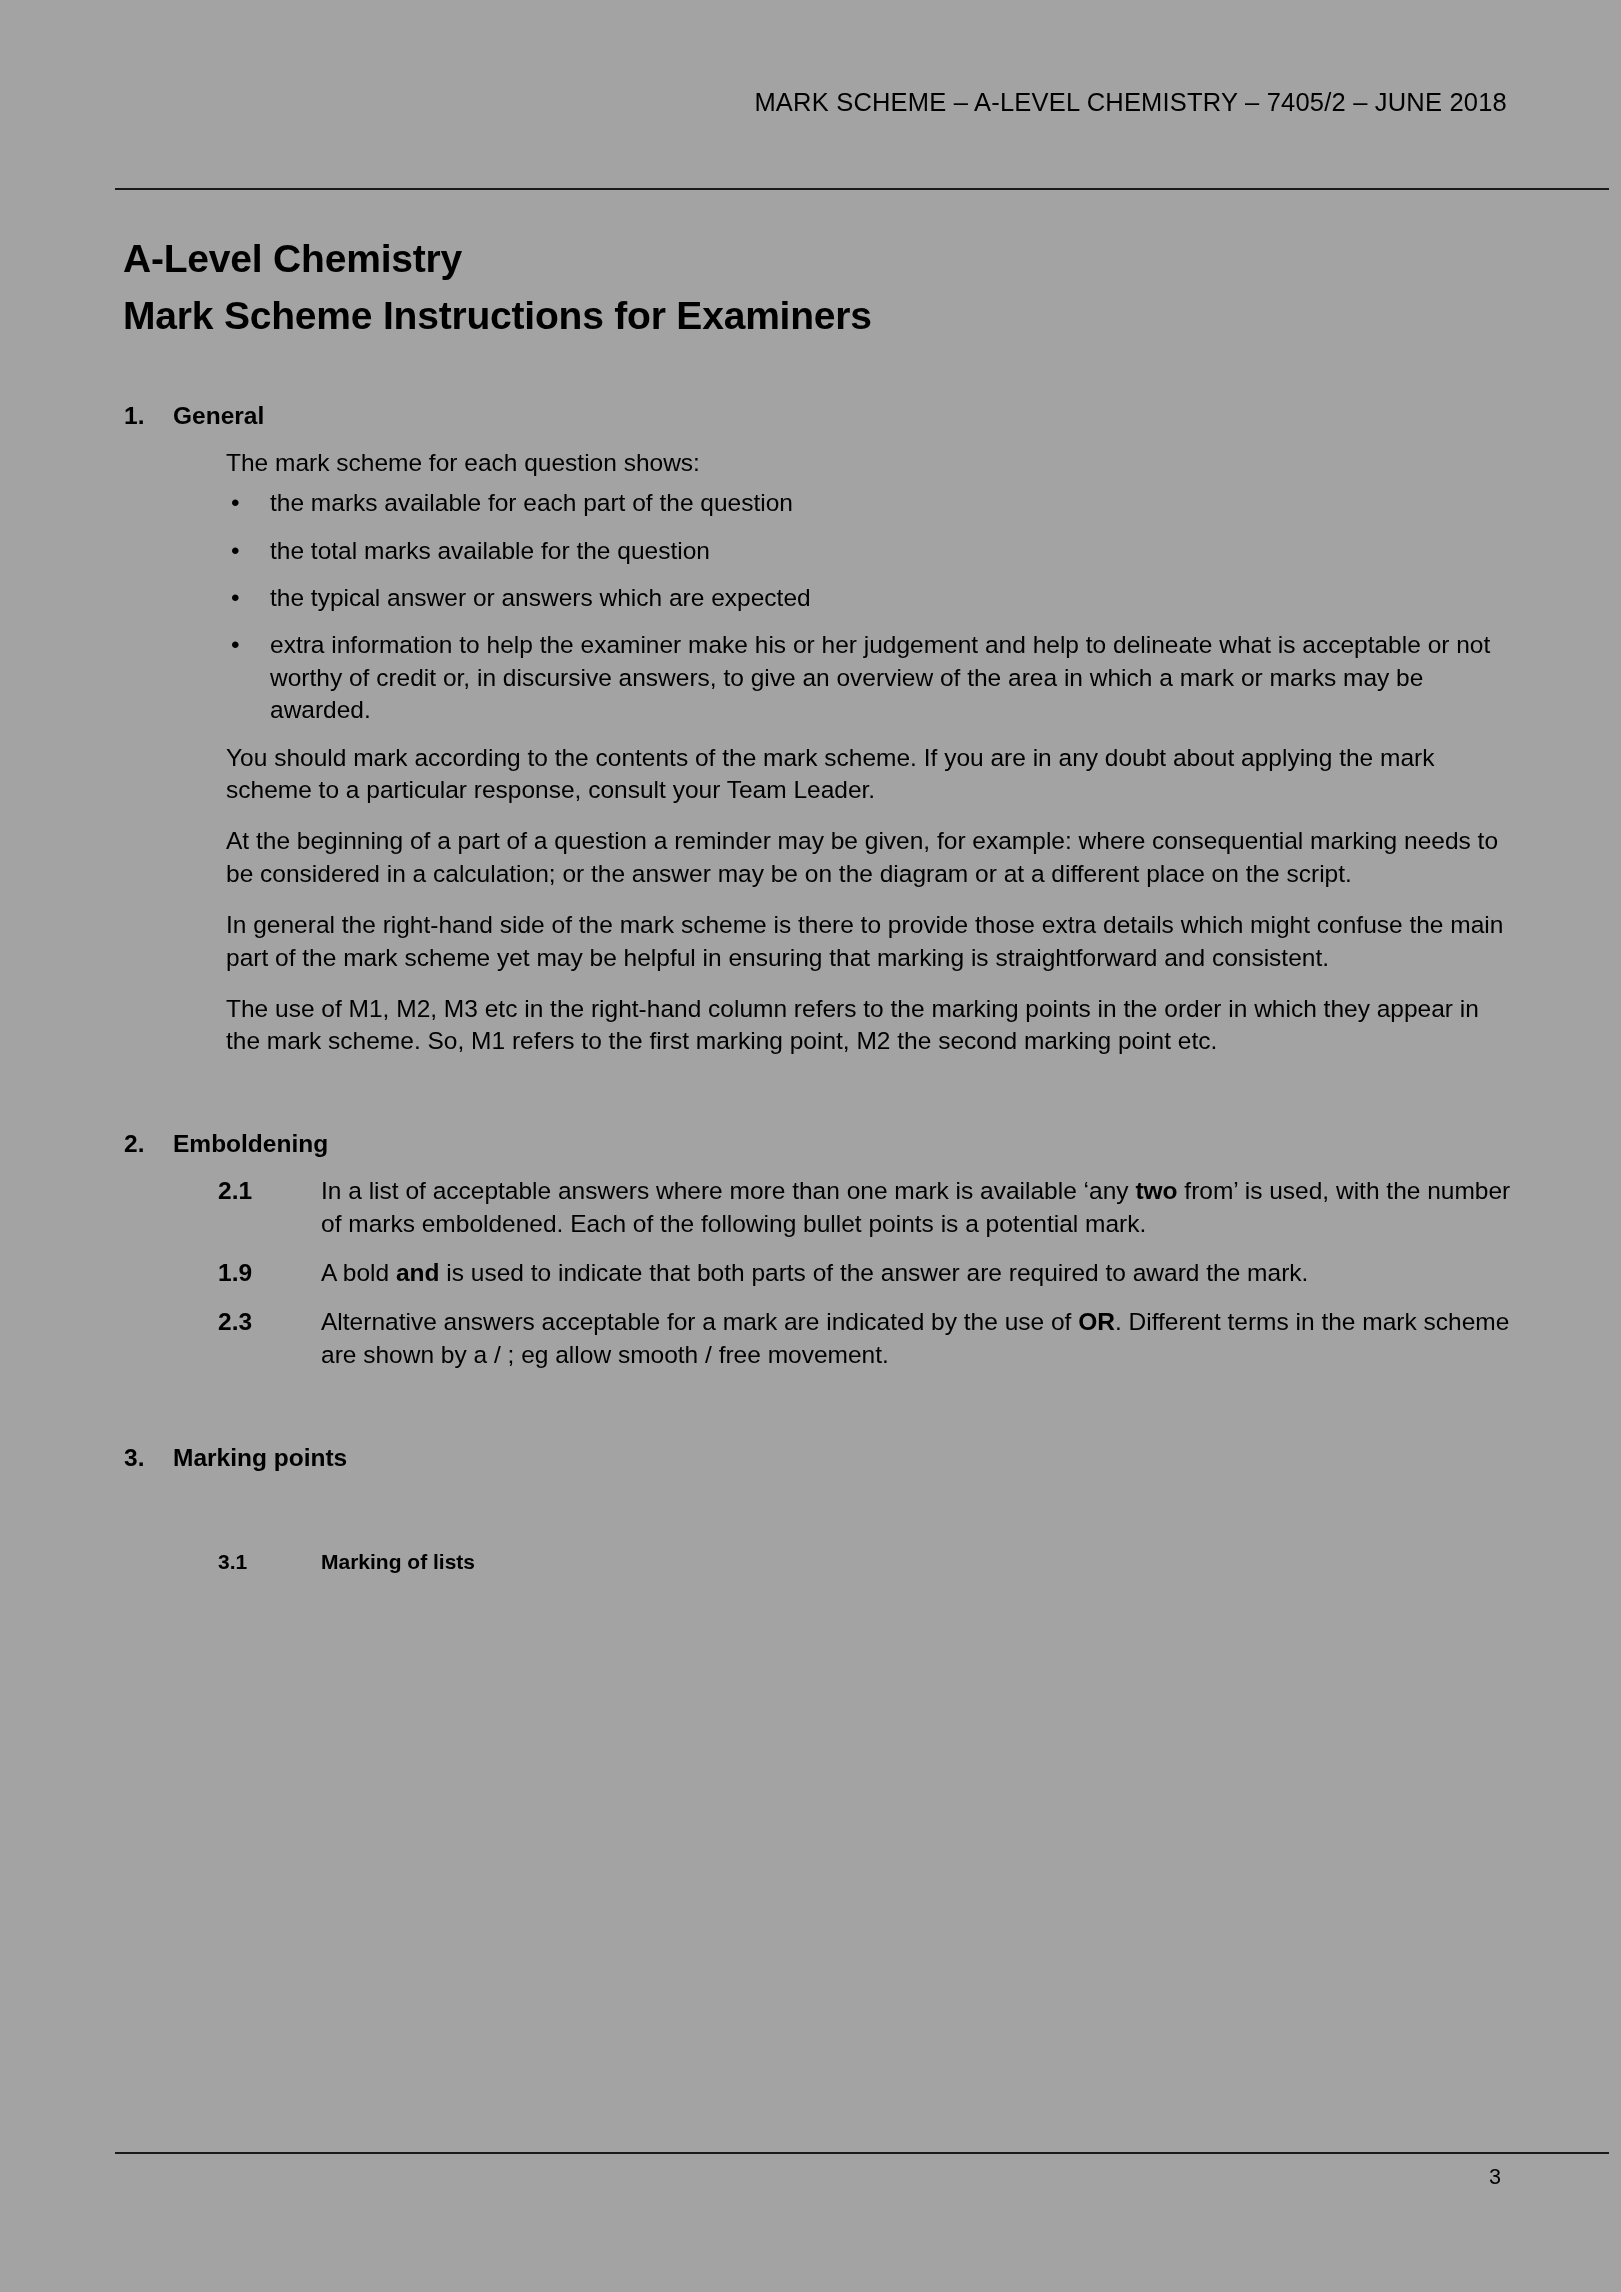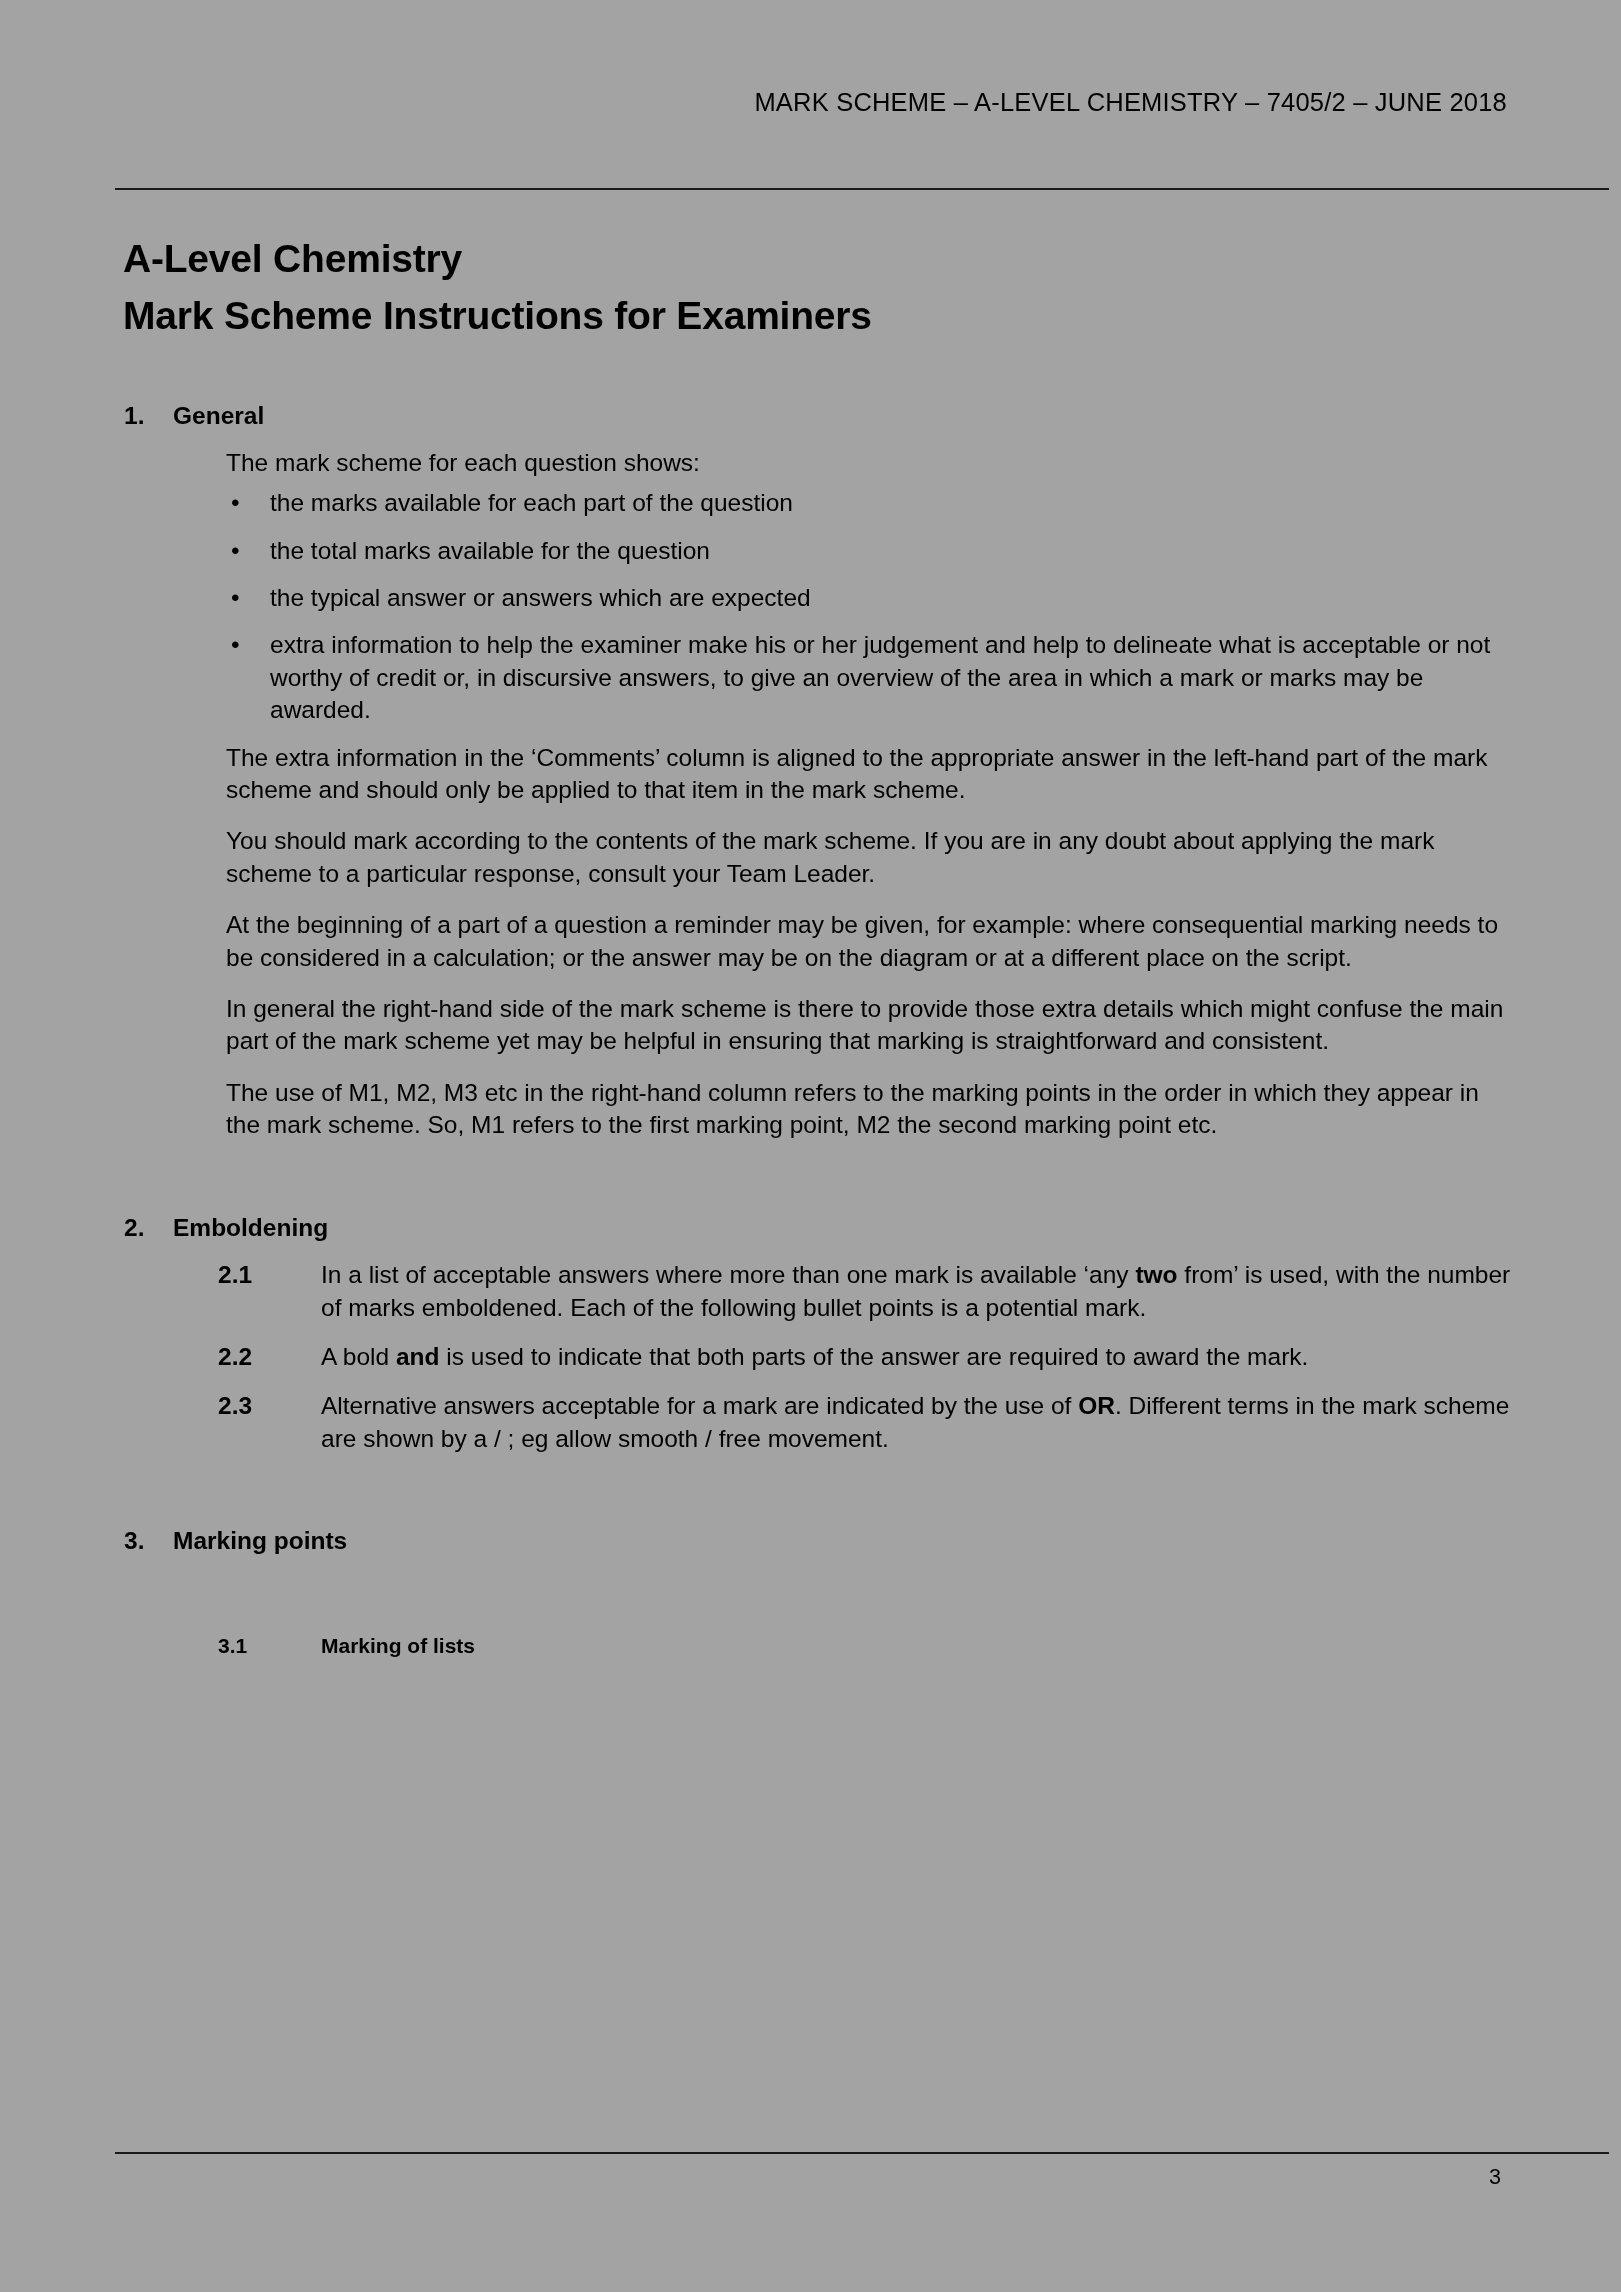--- a/index.html
+++ b/index.html
@@ -216,21 +216,20 @@
         <li>
           <span class="bullet-dot">•</span>
           <span>the typical answer or answers which are expected</span>
         </li>
         <li>
           <span class="bullet-dot">•</span>
           <span>extra information to help the examiner make his or her judgement and help to delineate what is acceptable or not worthy of credit or, in discursive answers, to give an overview of the area in which a mark or marks may be awarded.</span>
         </li>
       </ul>
 
-      <div class="para">The extra information in the ‘Comments’ column is aligned to the appropriate answer in the left-hand part of the mark scheme and should only be applied to that item in the mark scheme.</div>
       <div class="para">You should mark according to the contents of the mark scheme.  If you are in any doubt about applying the mark scheme to a particular response, consult your Team Leader.</div>
       <div class="para">At the beginning of a part of a question a reminder may be given, for example: where consequential marking needs to be considered in a calculation; or the answer may be on the diagram or at a different place on the script.</div>
       <div class="para">In general the right-hand side of the mark scheme is there to provide those extra details which might confuse the main part of the mark scheme yet may be helpful in ensuring that marking is straightforward and consistent.</div>
       <div class="para">The use of M1, M2, M3 etc in the right-hand column refers to the marking points in the order in which they appear in the mark scheme. So, M1 refers to the first marking point, M2 the second marking point etc.</div>
     </div>
 
     <div class="gap-xl"></div>
 
     <div class="section">
       <div class="section-head">
@@ -239,21 +238,21 @@
       </div>
 
       <div class="gap-sm"></div>
 
       <div class="subitem">
         <span class="sub-num">2.1</span>
         <span class="sub-body"><span>In a list of acceptable answers where more than one mark is available ‘any </span><b>two</b><span> from’ is used, with the number of marks emboldened.  Each of the following bullet points is a potential mark.</span></span>
       </div>
 
       <div class="subitem">
-        <span class="sub-num">2.2</span>
+        <span class="sub-num">1.9</span>
         <span class="sub-body"><span>A bold </span><b>and</b><span> is used to indicate that both parts of the answer are required to award the mark.</span></span>
       </div>
 
       <div class="subitem">
         <span class="sub-num">2.3</span>
         <span class="sub-body"><span>Alternative answers acceptable for a mark are indicated by the use of </span><b>OR</b><span>. Different terms in the mark scheme are shown by a / ; eg allow smooth / free movement.</span></span>
       </div>
     </div>
 
     <div class="gap-xl"></div>

